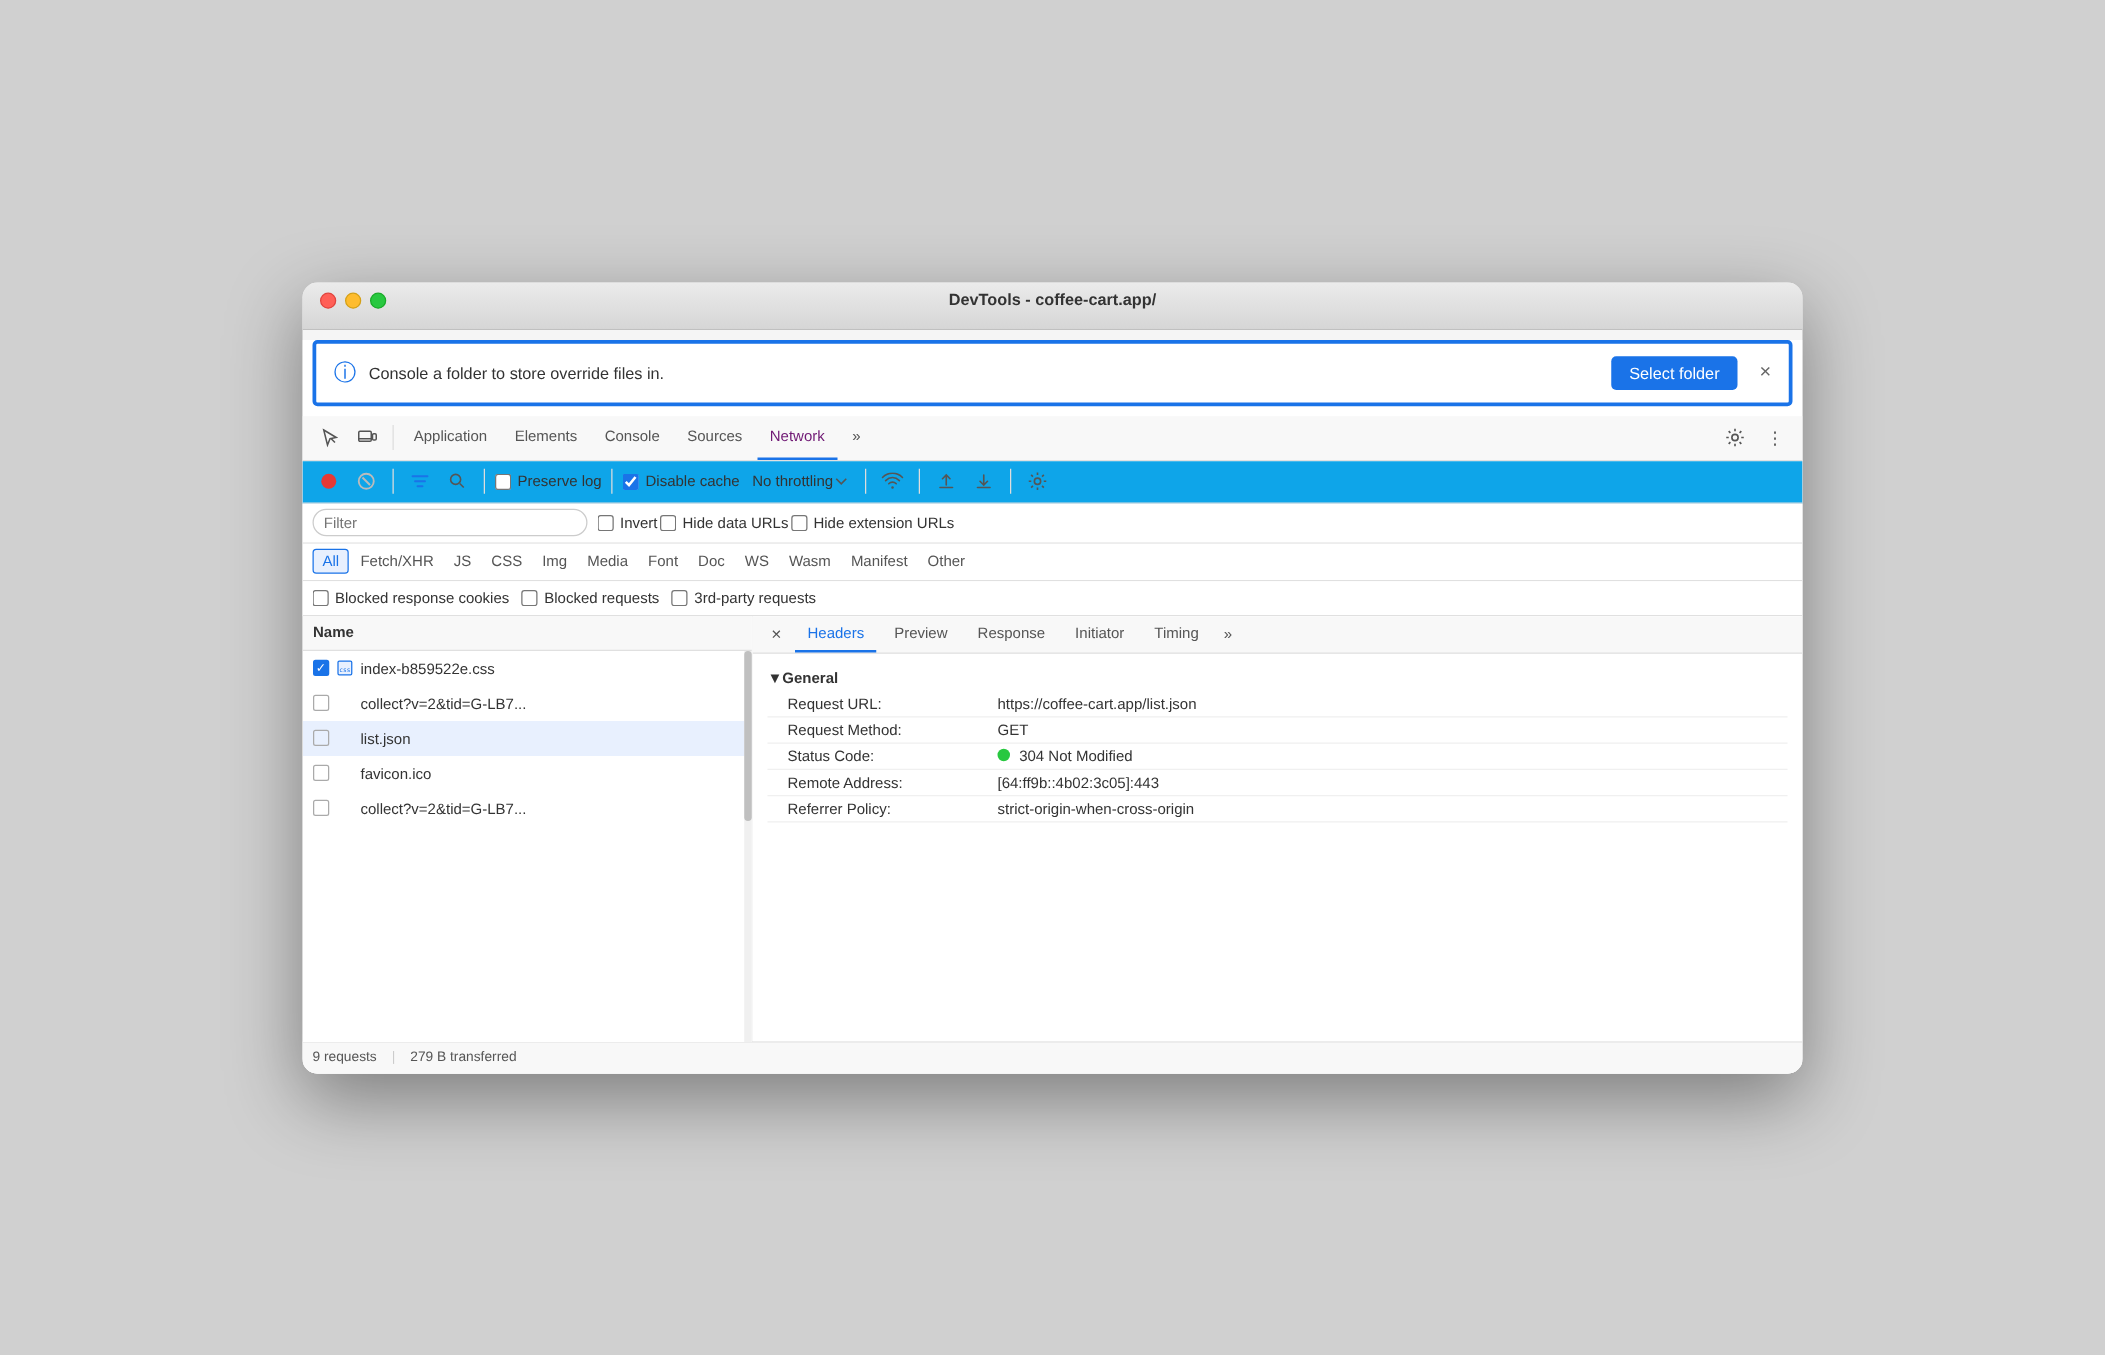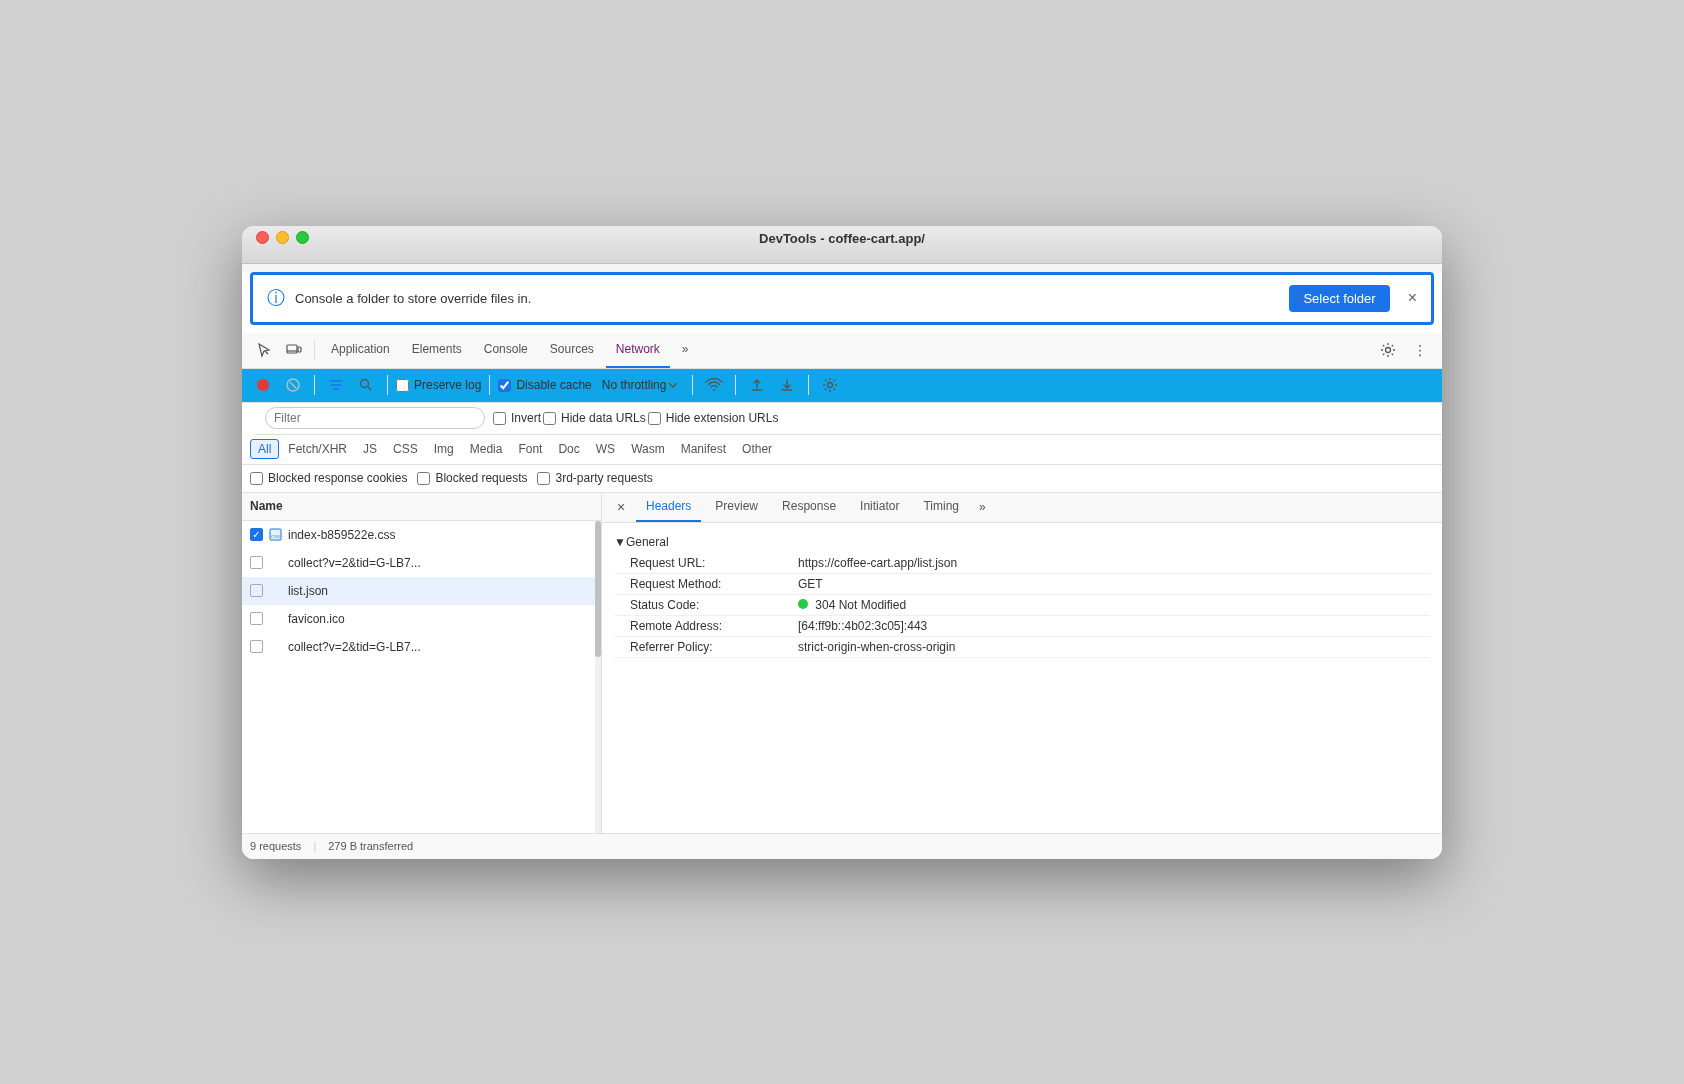--- a/index.html
+++ b/index.html
@@ -15,22 +15,22 @@
       width: 1200px;
       background: #f5f5f5;
       border-radius: 12px;
       box-shadow: 0 20px 60px rgba(0,0,0,0.4);
       overflow: hidden;
     }
     .titlebar {
       background: linear-gradient(to bottom, #ebebeb, #d6d6d6);
       height: 38px;
       display: flex;
-      align-items: flex-start;
-      padding: 5px 14px;
+      align-items: flex-end;
+      padding: 16px 14px;
       border-bottom: 1px solid #c0c0c0;
       position: relative;
     }
     .traffic-lights {
       display: flex;
       gap: 7px;
       align-items: center;
     }
     .tl {
       width: 13px;
@@ -197,21 +197,20 @@
     }
     
     .filter-bar {
       display: flex;
       align-items: center;
       padding: 4px 8px;
       border-bottom: 1px solid #e0e0e0;
       background: #fff;
       height: 32px;
       gap: 8px;
-      margin-left: 15px;
     }
     .filter-input {
       width: 220px;
       height: 22px;
       border: 1px solid #ccc;
       border-radius: 11px;
       padding: 0 8px;
       font-size: 12px;
       outline: none;
       background: #fff;
@@ -354,21 +353,21 @@
       padding: 0 6px;
     }
     .detail-content {
       padding: 8px 12px;
     }
     .section-header {
       display: flex;
       align-items: center;
       gap: 4px;
       font-size: 12px;
-      font-weight: 400;
+      font-weight: 700;
       color: #333;
       padding: 4px 0;
       cursor: pointer;
     }
     .detail-row {
       display: flex;
       align-items: flex-start;
       padding: 3px 0 3px 16px;
       gap: 8px;
       font-size: 12px;

